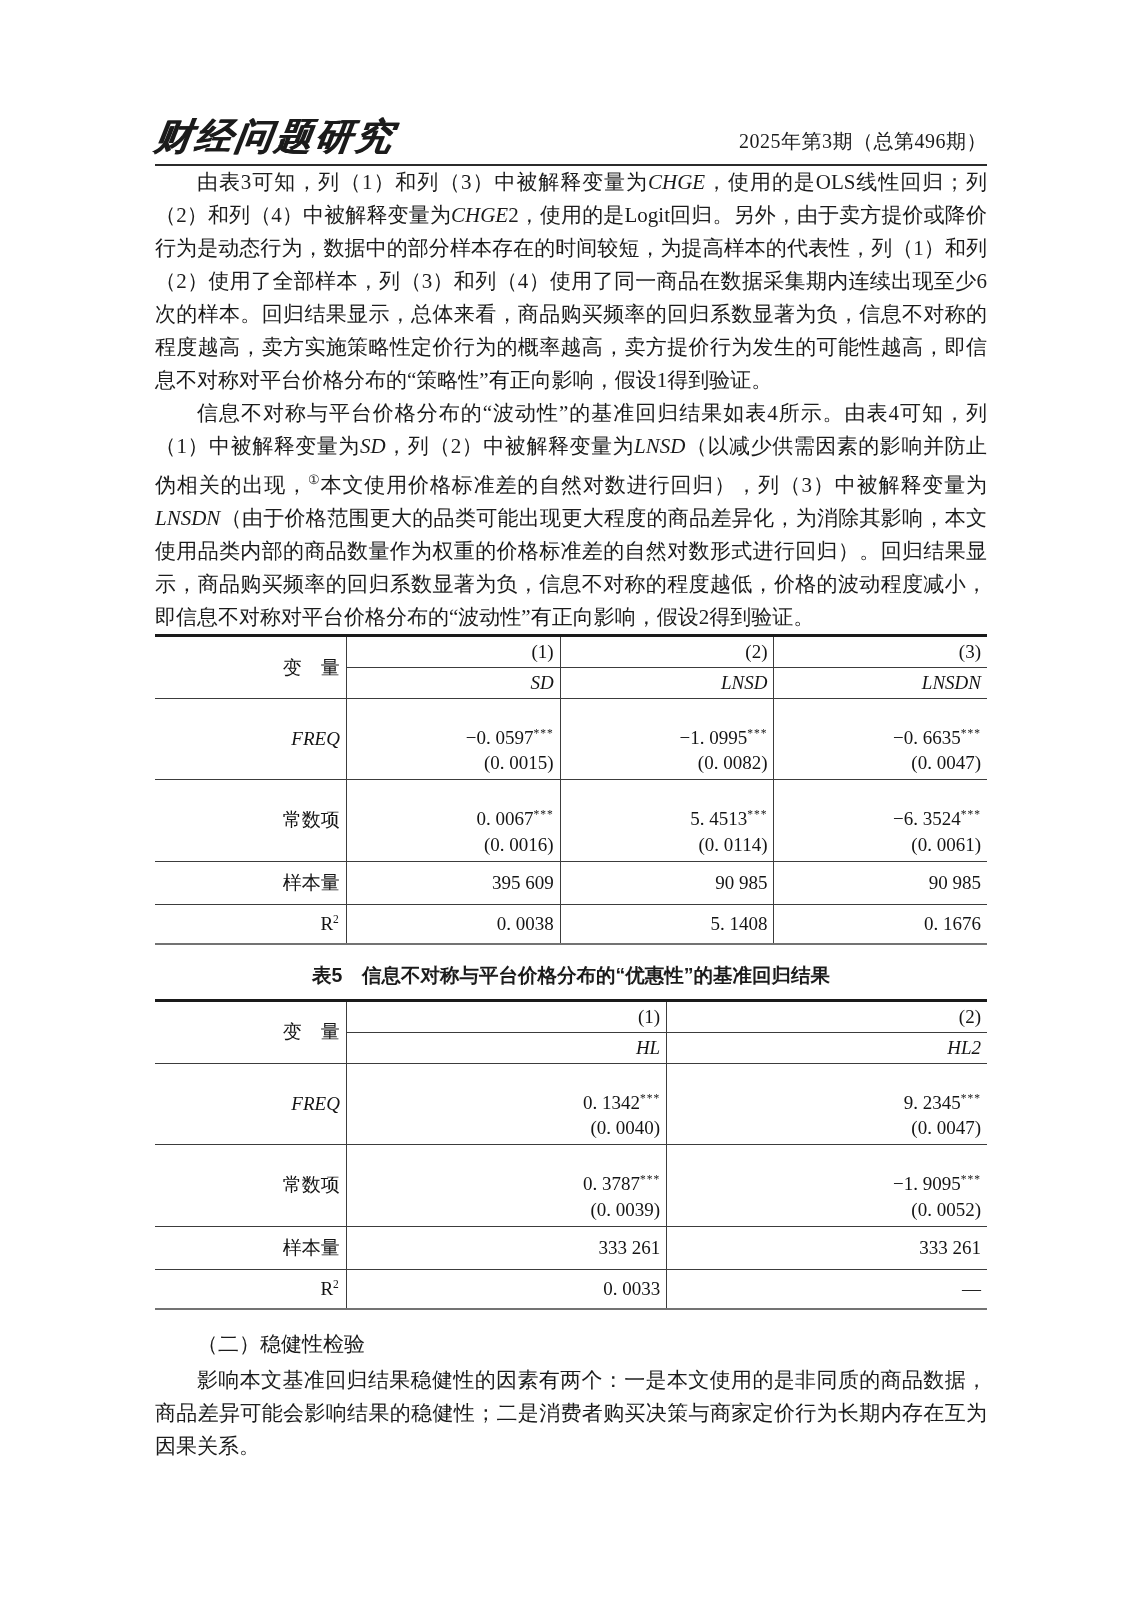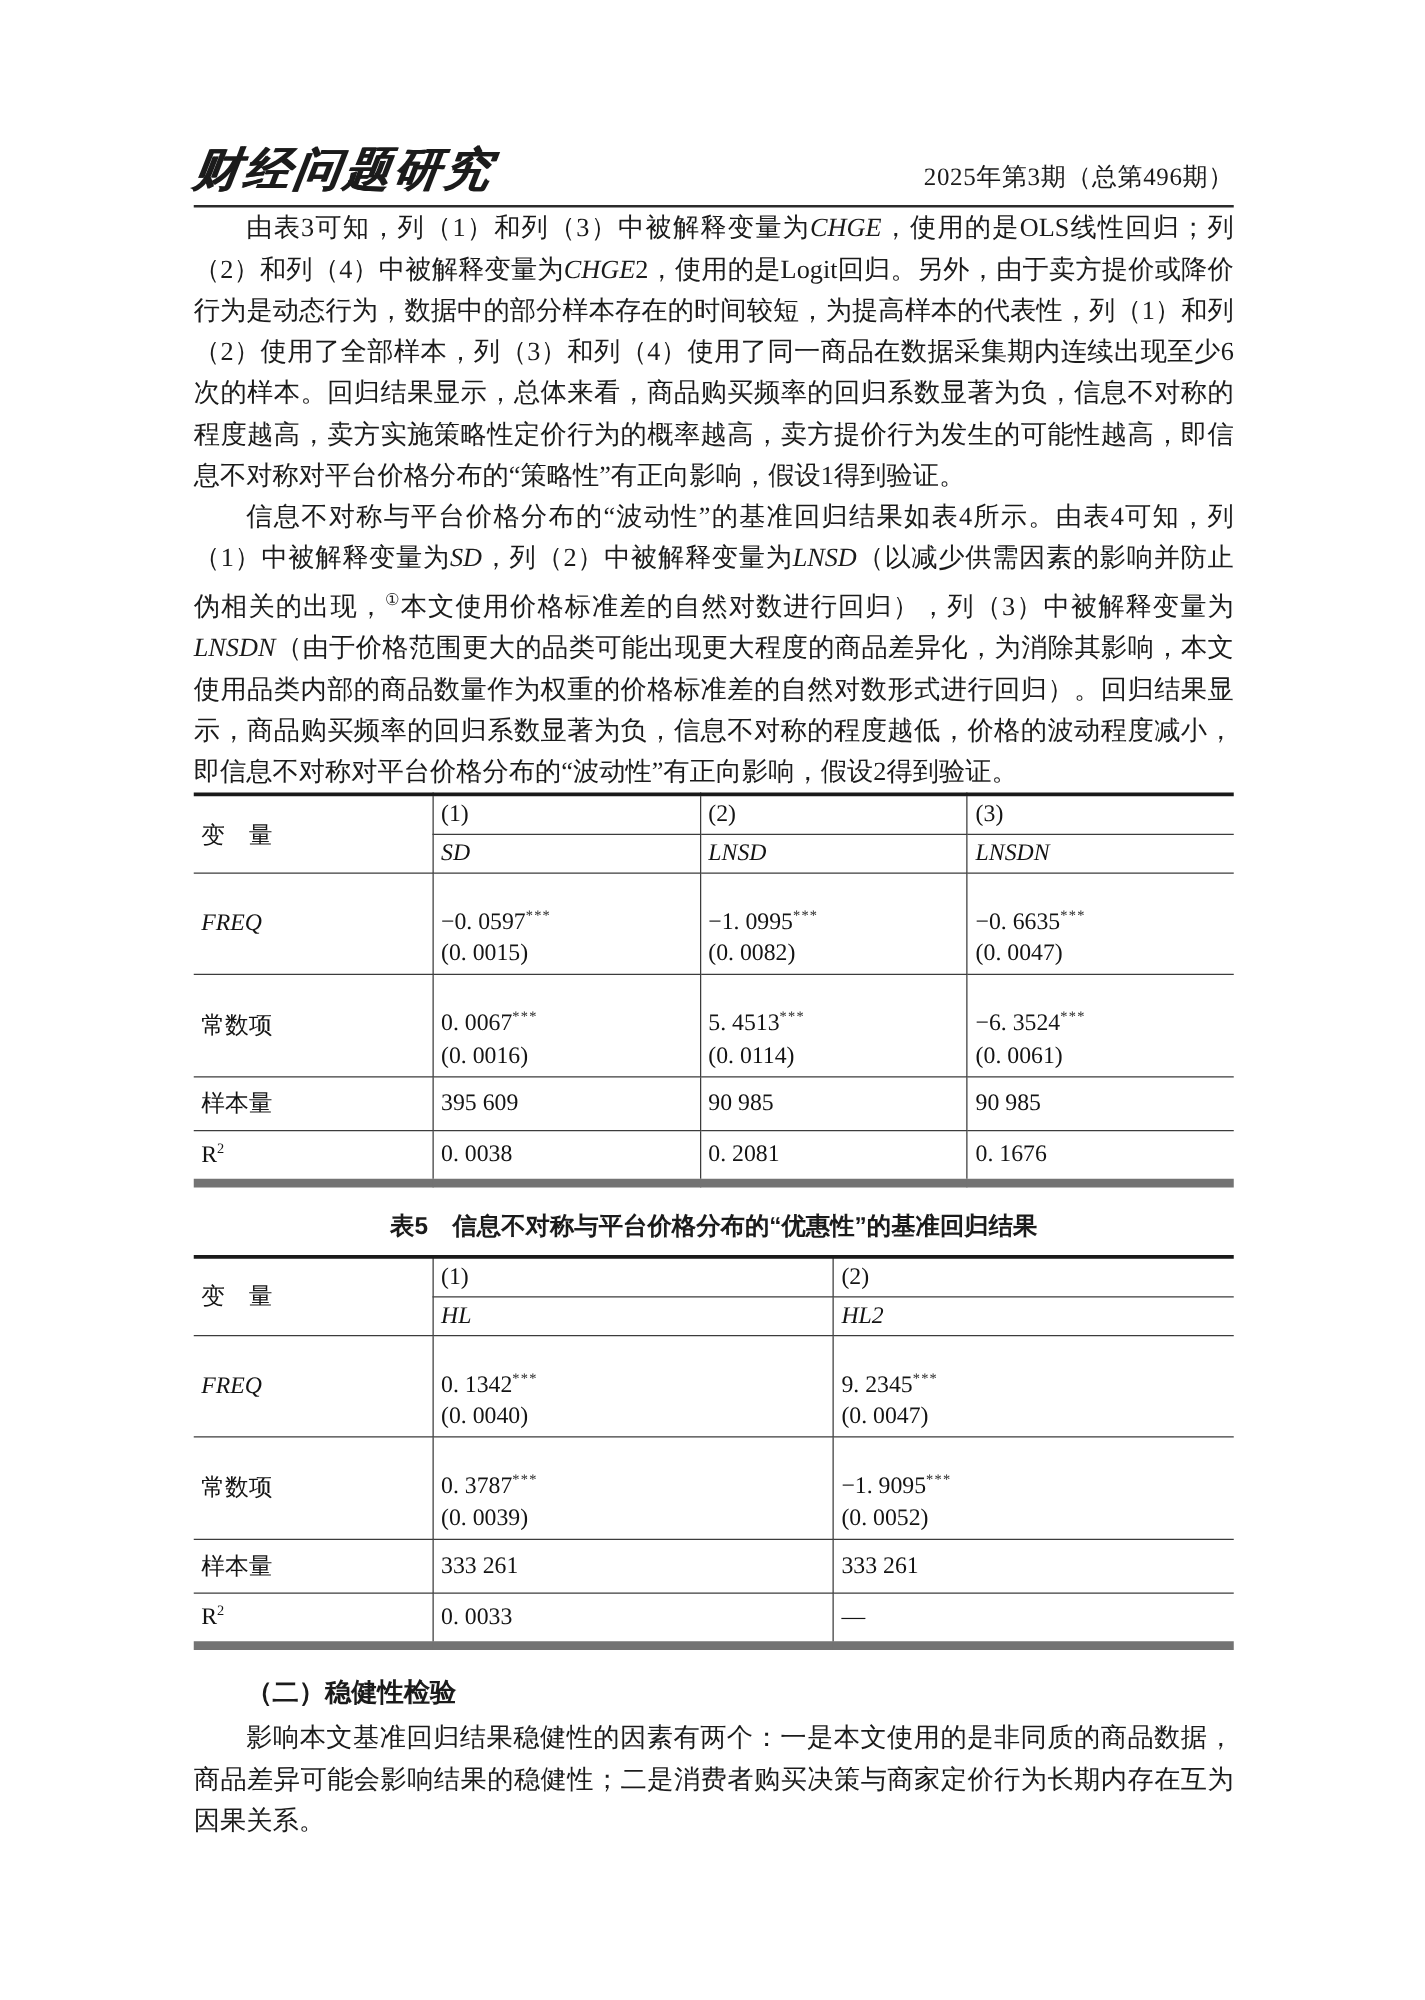--- a/index.html
+++ b/index.html
@@ -22,36 +22,36 @@
   .para { font-size:21px; line-height:33px; text-align:justify; text-indent:2em; margin:0; }
   .para i { font-family:"Liberation Serif", serif; }
   .para sup { font-size:13px; }
   .p-first { }
 
   
   .caption { font-family:"Liberation Sans", sans-serif; font-weight:bold;
     font-size:19.5px; text-align:center; margin:17px 0 10px 0; }
 
   
-  table.datatable { width:100%; border-collapse:collapse; text-align:left;
+  table.datatable { width:100%; border-collapse:collapse; text-align:right;
     font-size:19px; color:#141414;
-    border-top:3px solid #1a1a1a; border-bottom:7px solid #737373; }
+    border-top:3px solid #1a1a1a; border-bottom:2px solid #737373; }
   table.datatable td { border:1px solid #3c3c3c; padding:4px 6px; }
   table.datatable td:first-child { border-left:none; }
   table.datatable td:last-child { border-right:none; }
   table.datatable tr:first-child td { border-top:none; }
   table.datatable tr:last-child td { border-bottom:none;margin-top:32px; }
   .iv { font-style:italic; }
   .coefline { line-height:25px;margin-top:18px; }
   .seline { line-height:25px; }
   td sup { font-size:11.5px; letter-spacing:1px; }
   .single { padding:8px 6px !important; }
 
   
-  .secheading { font-family:"Liberation Sans", sans-serif; font-weight:bold;
+  .secheading { font-family:"Liberation Sans", sans-serif; font-weight:normal;
     font-size:21px; text-indent:2em; margin:20px 0 6px 0; }
 </style>
 </head>
 <body>
 
 <div class="content">
 
   <div class="pagehead">
     <div class="logo">财经问题研究</div>
     <div class="issue">2025年第3期（总第496期）</div>
@@ -112,21 +112,21 @@
       </tr>
       <tr>
         <td class="single">样本量</td>
         <td class="single">395 609</td>
         <td class="single">90 985</td>
         <td class="single">90 985</td>
       </tr>
       <tr>
         <td class="single"><span>R</span><sup>2</sup></td>
         <td class="single">0. 0038</td>
-        <td class="single">0. 2081</td>
+        <td class="single">5. 1408</td>
         <td class="single">0. 1676</td>
       </tr>
     </tbody>
   </table>
 
 
   <div class="caption">表5　信息不对称与平台价格分布的“优惠性”的基准回归结果</div>
 
   <table class="datatable">
     <colgroup>

